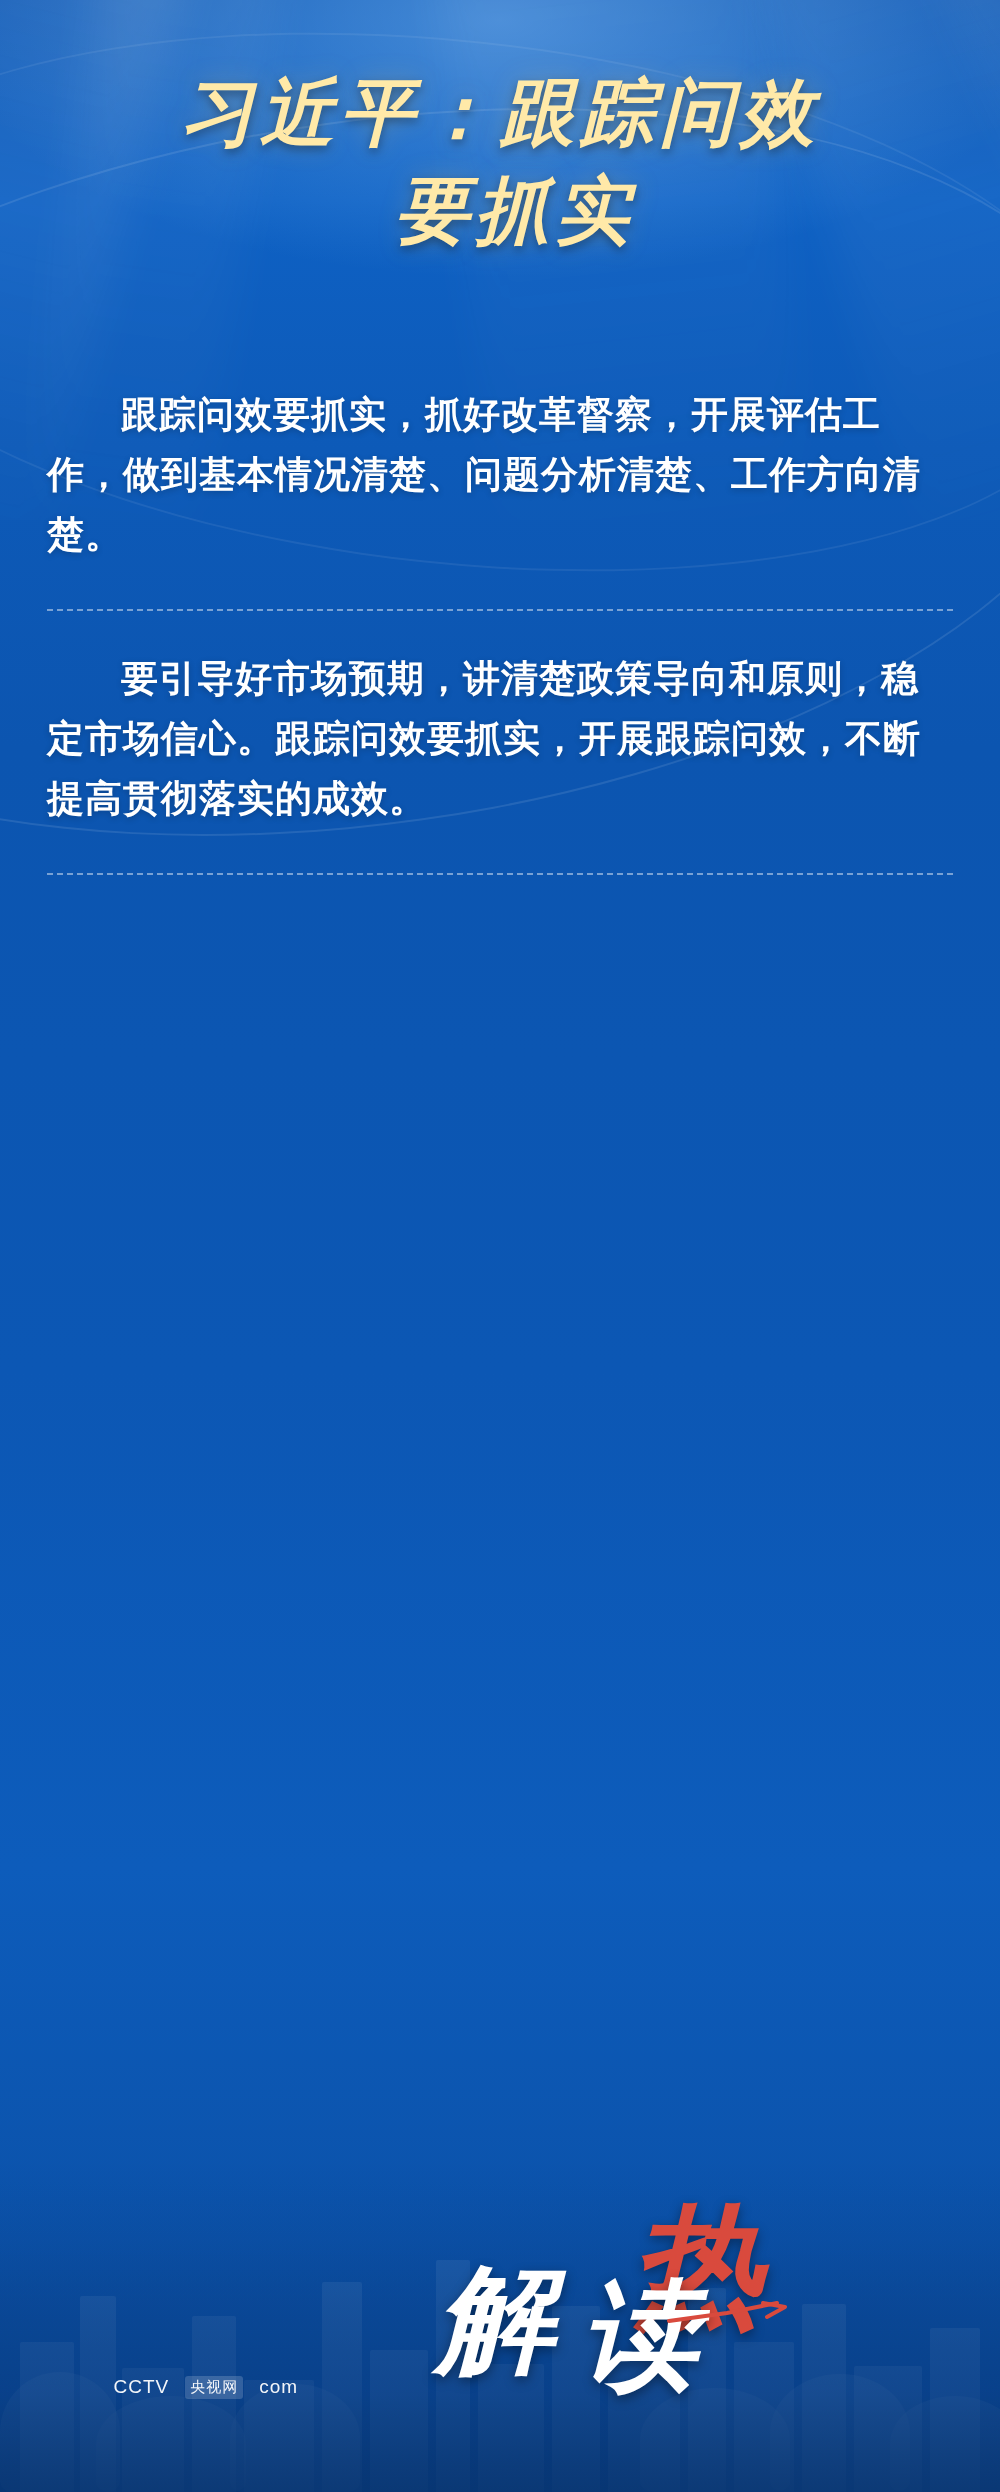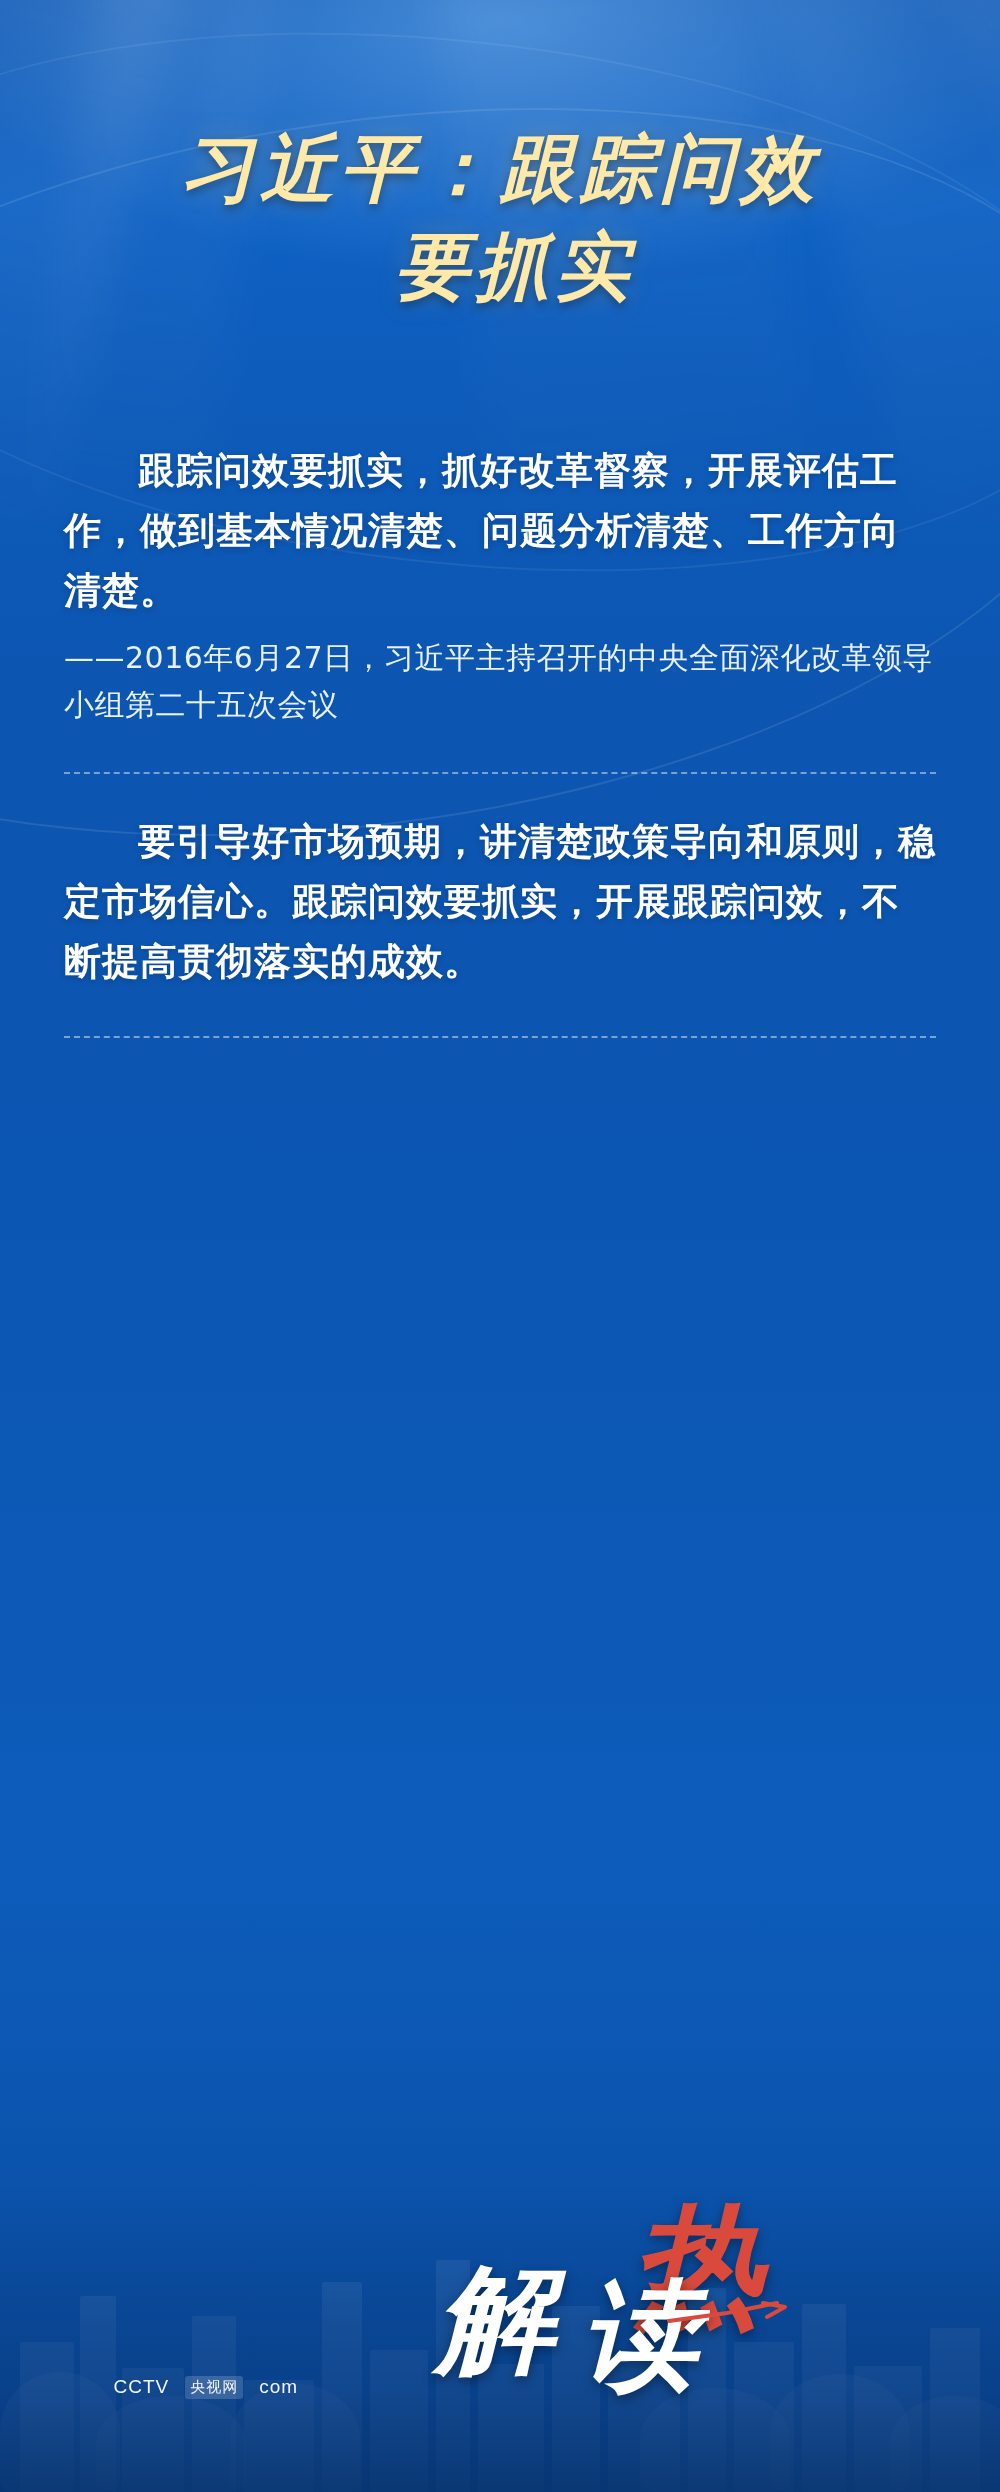--- a/index.html
+++ b/index.html
@@ -52,21 +52,21 @@
     pointer-events: none;
     border-radius: 50%;
     border: 2px solid rgba(255,255,255,0.10);
   }
   .sw1 { width: 1500px; height: 700px; left: -380px; top: 120px; transform: rotate(-8deg); }
   .sw2 { width: 1300px; height: 520px; left: -200px; top: 40px; transform: rotate(6deg); border-color: rgba(255,255,255,0.07); }
 
   
   .title-block {
     position: relative;
-    padding-top: 120px;
+    padding-top: 64px;
     text-align: center;
     z-index: 3;
   }
   .title-line {
     color: #ffe9a8;
     font-family: "DejaVu Serif", serif;
     font-weight: bold;
     font-size: 74px;
     letter-spacing: 6px;
     line-height: 1.32;
@@ -75,21 +75,21 @@
   }
   .title-line.second {
     padding-left: 30px;
   }
 
   
   .content {
     position: relative;
     z-index: 3;
     margin-top: 118px;
-    padding: 0 64px;
+    padding: 0 47px;
   }
   .quote-block {
     padding: 8px 0 10px 0;
   }
   .quote-text {
     color: #ffffff;
     font-family: "DejaVu Sans", sans-serif;
     font-weight: bold;
     font-size: 37px;
     line-height: 1.62;
@@ -225,21 +225,20 @@
 
   <div class="title-block">
     <div class="title-line">习近平：跟踪问效</div>
     <div class="title-line second">要抓实</div>
   </div>
 
   <div class="content">
 
     <div class="quote-block">
       <div class="quote-text">跟踪问效要抓实，抓好改革督察，开展评估工作，做到基本情况清楚、问题分析清楚、工作方向清楚。</div>
-      <div class="quote-source">——2016年6月27日，习近平主持召开的中央全面深化改革领导小组第二十五次会议</div>
     </div>
 
     <div class="divider"></div>
 
     <div class="quote-block">
       <div class="quote-text">要引导好市场预期，讲清楚政策导向和原则，稳定市场信心。跟踪问效要抓实，开展跟踪问效，不断提高贯彻落实的成效。</div>
     </div>
 
     <div class="divider"></div>
 

